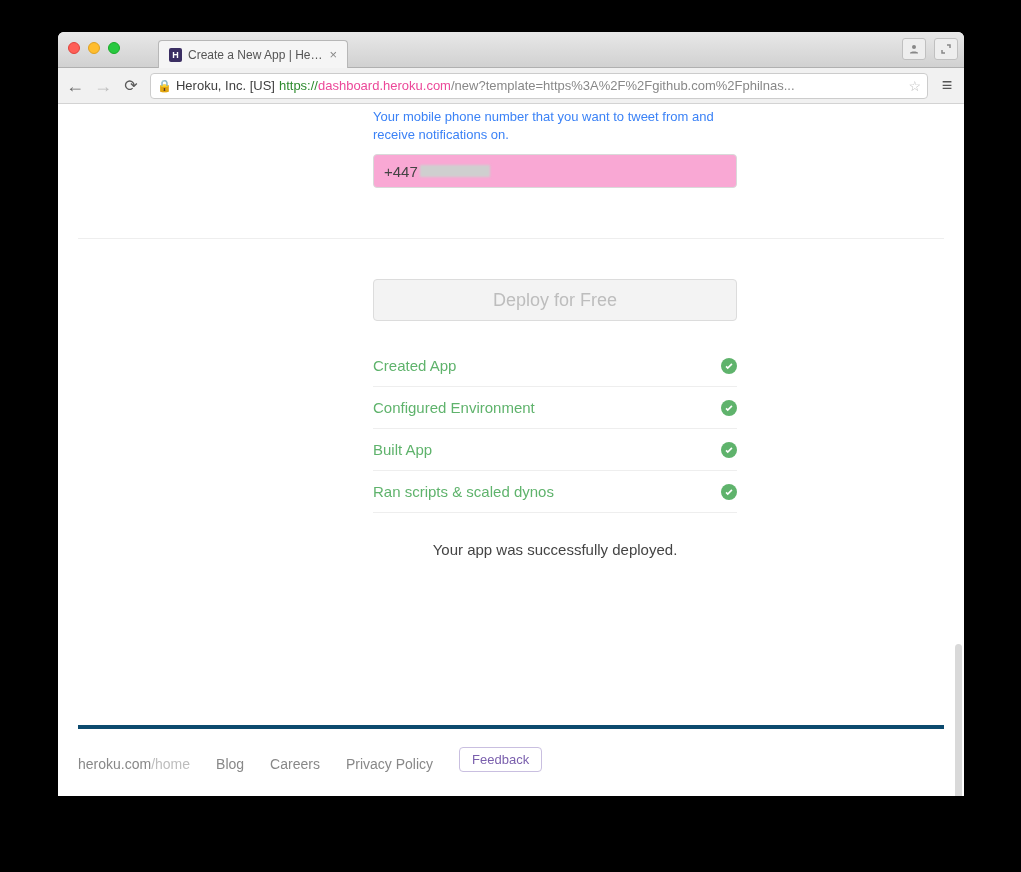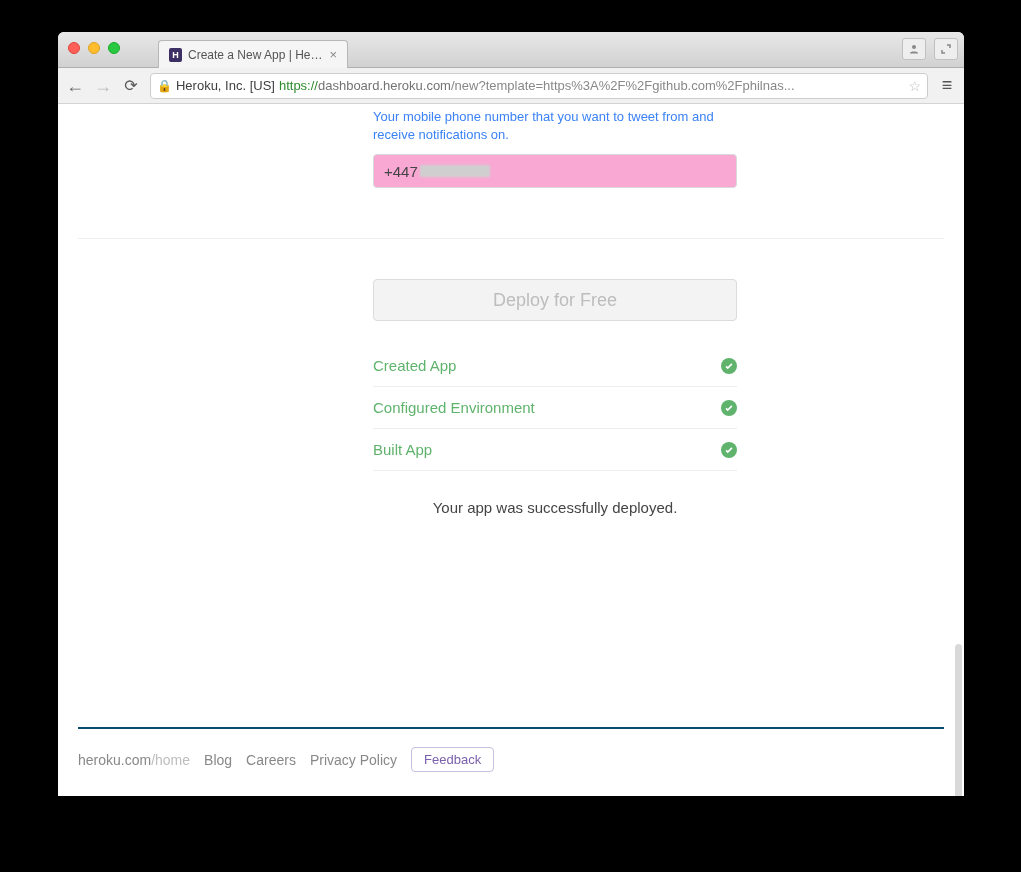--- a/index.html
+++ b/index.html
@@ -79,21 +79,21 @@
     display:flex; align-items:center;
     padding:0 6px;
     font-size:13px;
     color:#333;
     overflow:hidden;
     white-space:nowrap;
   }
   .lock { color:#3a9c3a; margin-right:4px; font-size:12px; }
   .org { color:#404040; margin-right:4px; }
   .proto { color:#2e8b2e; }
-  .host { color:#737373; }
+  .host { color:#ec4899; }
   .path { color:#888; }
   .star { margin-left:auto; color:#bbb; font-size:14px; padding-left:4px;}
   .menu { width:18px; color:#555; font-size:18px; text-align:center; }
   
   .content {
     flex:1;
     overflow-y:auto;
     background:#fff;
     position:relative;
   }
@@ -132,26 +132,26 @@
     border-bottom:1px solid #eee;
     font-size:15px;
     color:#5fb36c;
   }
   .check { width:16px; height:16px; border-radius:50%; background:#5fb36c; display:flex; align-items:center; justify-content:center; }
   .check svg { width:10px; height:10px; }
   .success { margin:28px 0 0 295px; width:364px; text-align:center; color:#444; font-size:15px; }
   .success a { color:#6b4f9e; text-decoration:underline; }
   .spacer { flex:1; min-height:80px; }
   .footer {
-    border-top:2px solid #0c4a6e;
+    border-top:4px solid #0c4a6e;
     padding:18px 0 24px 0;
-    display:flex; align-items:center;
+    display:flex; align-items:flex-end;
     font-size:14px;
     color:#888;
-    gap:14px;
+    gap:26px;
   }
   .footer .brand { color:#888; }
   .footer .brand .home { color:#bdbdbd; }
   .footer a { color:#888; text-decoration:none; }
   .feedback-btn {
     border:1px solid #c9bfe0;
     color:#7a5fad;
     background:#fff;
     border-radius:4px;
     padding:4px 12px;
@@ -241,20 +241,28 @@
             </span>
         </div>
         <div class="step">
           <span>Built App</span>
           <span class="check">
               <svg viewBox="0 0 24 24" fill="none" stroke="#fff" stroke-width="4">
                 <path d="M5 13l4 4L19 7"></path>
               </svg>
             </span>
         </div>
+        <div class="step">
+          <span>Ran scripts &amp; scaled dynos</span>
+          <span class="check">
+              <svg viewBox="0 0 24 24" fill="none" stroke="#fff" stroke-width="4">
+                <path d="M5 13l4 4L19 7"></path>
+              </svg>
+            </span>
+        </div>
       </div>
 
       <div class="success">
         <div>Your app was successfully deployed.</div>
       </div>
 
       <div class="spacer"></div>
 
       <div class="footer">
         <span class="brand">

